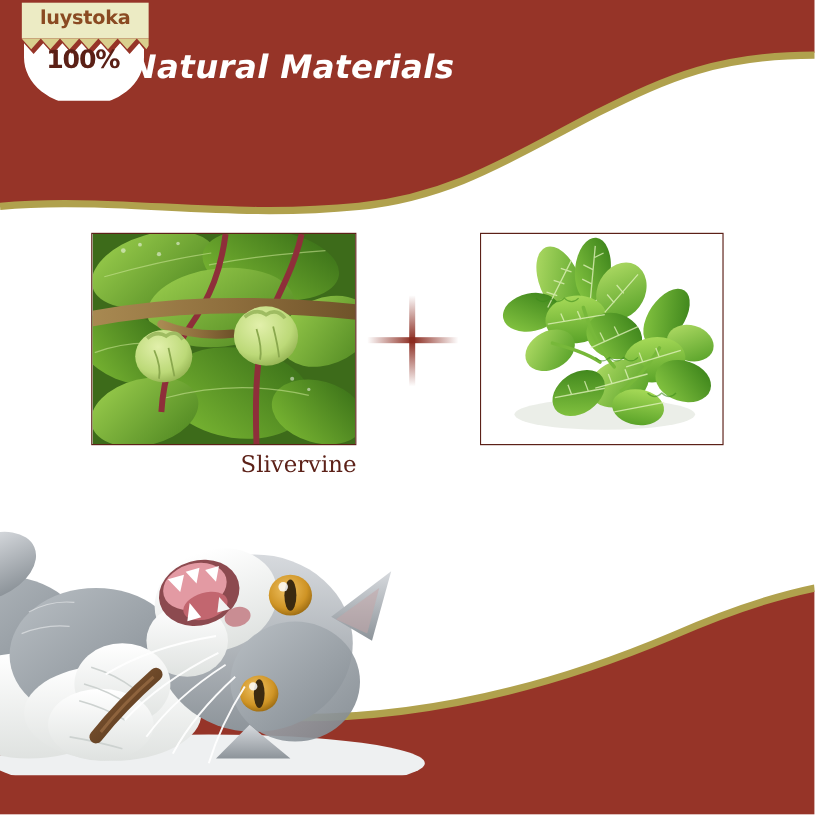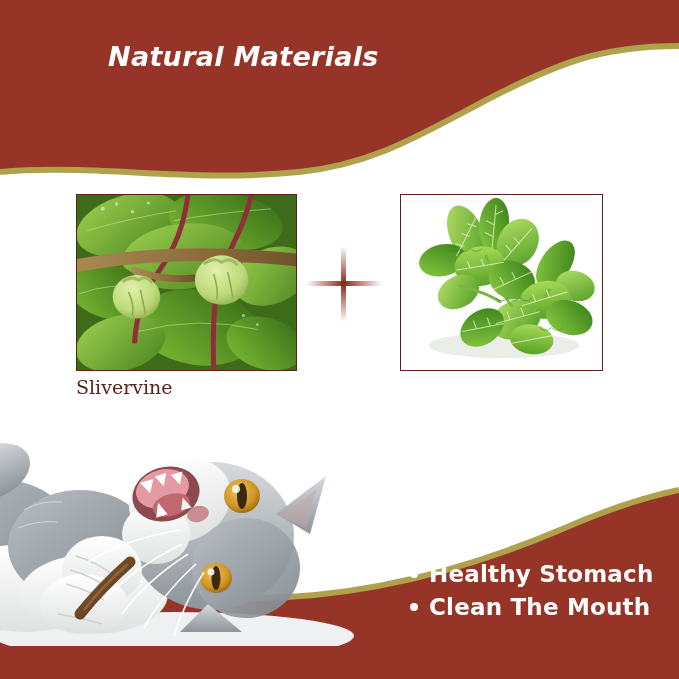--- a/index.html
+++ b/index.html
@@ -104,21 +104,21 @@
   .panel-b { left: 400px; top: 194px; width: 203px; height: 177px; }
   .panel-art { display: block; width: 100%; height: 100%; }
 
   .caption {
     position: absolute;
     z-index: 4;
     top: 378px;
     font-family: "DejaVu Serif", serif;
     font-size: 19px;
     color: #5c2118;
-    text-align: left;
+    text-align: right;
     line-height: 1;
   }
   .caption-a { left: 76px;  width: 221px; }
   .caption-b { left: 400px; width: 203px; }
 
   
   .plus {
     position: absolute;
     left: 306px;
     top: 246px;
@@ -179,20 +179,35 @@
              C 430,128 380,162 300,170
              C 220,178 150,170 80,168
              C 45,167 20,168 0,170 Z" fill="#963428"></path>
     <path d="M679,46
              C 600,46 558,64 498,94
              C 428,130 378,164 299,172
              C 219,180 149,172 79,170
              C 44,169 20,170 0,172" fill="none" stroke="#b0a14d" stroke-width="6"></path>
   </svg>
 
+  <div class="badge">
+    <svg class="badge-svg" width="106" height="82" viewBox="0 0 106 82">
+
+      <rect x="0" y="0" width="106" height="30" fill="#ecebc4"></rect>
+
+      <path d="M0,30 L8,39 L16,30 L24,39 L32,30 L40,39 L48,30 L56,39
+               L64,30 L72,39 L80,30 L88,39 L96,30 L104,39 L106,36 L106,30 Z" fill="#d9cf8e"></path>
+
+      <path d="M2,34 L10,43 L18,34 L26,43 L34,34 L42,43 L50,34 L58,43
+               L66,34 L74,43 L82,34 L90,43 L98,34 L102,39
+               L102,46 A 50 40 0 0 1 2 46 Z" fill="#ffffff"></path>
+    </svg>
+    <div class="badge-brand">luystoka</div>
+    <div class="badge-pct">100%</div>
+  </div>
 
   <div class="headline">Natural Materials</div>
 
   <div class="panel panel-a">
     <svg class="panel-art" viewBox="0 0 221 177" preserveAspectRatio="none">
       <defs>
         <linearGradient id="lvA" x1="0" y1="0" x2="1" y2="1">
           <stop offset="0%" stop-color="#9ccf4e"></stop>
           <stop offset="100%" stop-color="#4d8520"></stop>
         </linearGradient>
@@ -448,24 +463,14 @@
     </g>
 
     <g stroke="#ffffff" stroke-width="1" fill="none" opacity="0.45">
       <path d="M258,40 q14,-10 30,-12"></path>
       <path d="M268,52 q16,-10 34,-10"></path>
       <path d="M40,92 q18,-10 38,-8"></path>
       <path d="M34,110 q20,-8 40,-6"></path>
     </g>
   </svg>
 
-  <div class="bullets">
-    <div class="bullet-row">
-      <span class="bullet-dot"></span>
-      <span class="bullet-text">Healthy Stomach</span>
-    </div>
-    <div class="bullet-row">
-      <span class="bullet-dot"></span>
-      <span class="bullet-text">Clean The Mouth</span>
-    </div>
-  </div>
 
 </div>
 
 </body></html>

